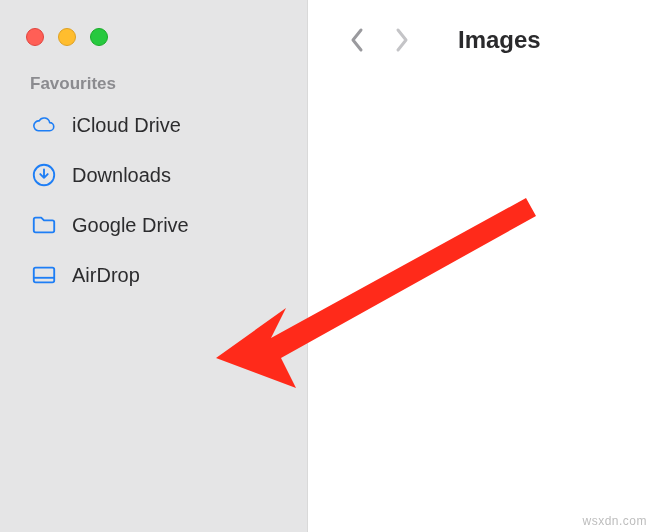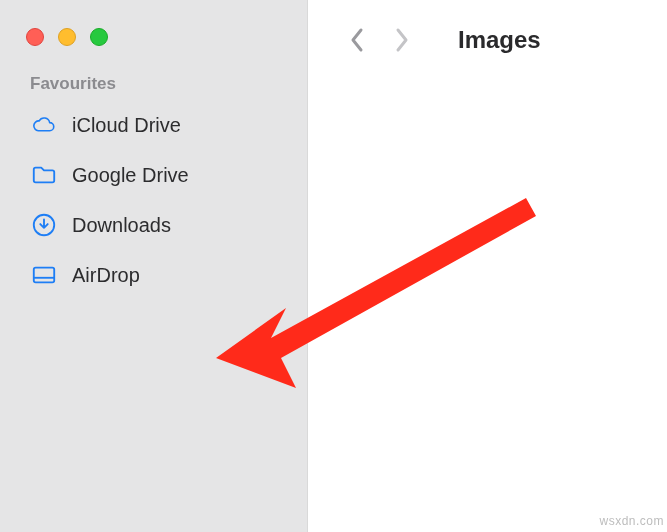--- a/index.html
+++ b/index.html
@@ -93,21 +93,21 @@
     margin-left: 22px;
   }
   .annotation-arrow {
     position: absolute;
     left: 216px;
     top: 168px;
     pointer-events: none;
   }
   .watermark {
     position: absolute;
-    right: 3px;
+    right: 20px;
     bottom: 4px;
     font-size: 12px;
     color: #bdbdbd;
     letter-spacing: 0.5px;
   }
 </style>
 </head>
 <body>
 
 <div class="window">
@@ -126,35 +126,35 @@
         <svg viewBox="0 0 32 24" fill="none" stroke="#1e7ef5" stroke-width="2">
           <path d="M9 19h14a5 5 0 0 0 0-10 7 7 0 0 0-13-2 5.5 5.5 0 0 0-1 12z"></path>
         </svg>
       </span>
       <span>iCloud Drive</span>
     </div>
 
 
     <div class="sidebar-item">
       <span class="icon">
-        <svg viewBox="0 0 28 24" fill="none" stroke="#1e7ef5" stroke-width="2" stroke-linejoin="round">
-          <path d="M3 6a2 2 0 0 1 2-2h6l3 3h9a2 2 0 0 1 2 2v9a2 2 0 0 1-2 2H5a2 2 0 0 1-2-2V6z"></path>
-        </svg>
-      </span>
-      <span>Google Drive</span>
-    </div>
-
-    <div class="sidebar-item">
-      <span class="icon">
         <svg viewBox="0 0 28 28" fill="none" stroke="#1e7ef5" stroke-width="2">
           <circle cx="14" cy="14" r="11"></circle>
           <path d="M14 8v9M10 13l4 4 4-4" stroke-linecap="round" stroke-linejoin="round"></path>
         </svg>
       </span>
       <span>Downloads</span>
+    </div>
+
+    <div class="sidebar-item">
+      <span class="icon">
+        <svg viewBox="0 0 28 24" fill="none" stroke="#1e7ef5" stroke-width="2" stroke-linejoin="round">
+          <path d="M3 6a2 2 0 0 1 2-2h6l3 3h9a2 2 0 0 1 2 2v9a2 2 0 0 1-2 2H5a2 2 0 0 1-2-2V6z"></path>
+        </svg>
+      </span>
+      <span>Google Drive</span>
     </div>
 
 
     <div class="sidebar-item">
       <span class="icon">
         <svg viewBox="0 0 28 24" fill="none" stroke="#1e7ef5" stroke-width="2" stroke-linejoin="round">
           <rect x="3" y="4" width="22" height="16" rx="2"></rect>
           <line x1="3" y1="15" x2="25" y2="15"></line>
         </svg>
       </span>

